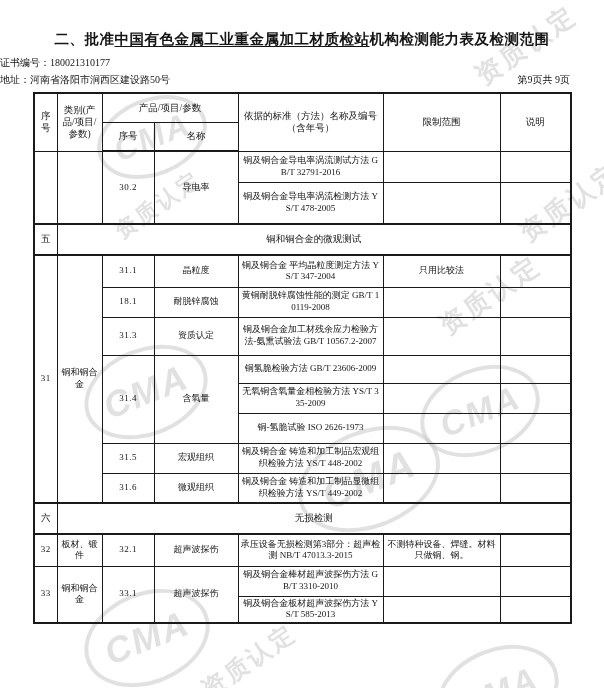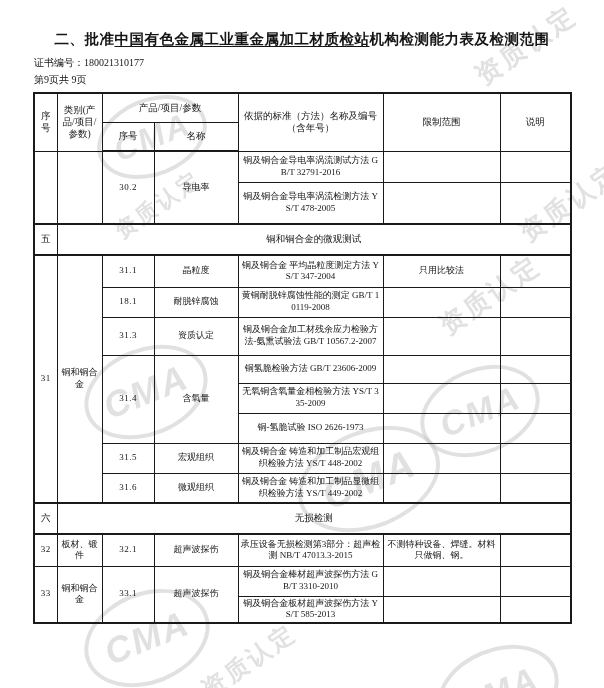--- a/index.html
+++ b/index.html
@@ -39,21 +39,21 @@
   
   .content { position:relative; z-index:1; }
   .doc-title {
     padding-top:30px;
     text-align:center;
     font-size:14.5px;
     font-weight:bold;
     letter-spacing:0.5px;
   }
   .doc-title .u { text-decoration:underline; text-underline-offset:2px; }
-  .meta { font-size:10px; margin-left:34px; margin-right:34px; }
+  .meta { font-size:10px; margin-right:34px; }
   .meta-row1 { margin-top:7px; }
   .meta-row2 { margin-top:3px; display:flex; justify-content:space-between; align-items:flex-end; }
   .page-indicator { font-size:10px; }
   
   table.cap {
     border-collapse:collapse;
     table-layout:fixed;
     width:537px;
     margin:5px 0 0 33px;
     border:2px solid #1a1a1a;
@@ -101,20 +101,21 @@
   <div class="wm wm-logo" style="left:435px;top:648px;width:118px;height:80px;font-size:34px">
       <span>CMA</span>
     </div>
 
   <div class="content">
 
     <div class="doc-title"><span>二、批准</span><span class="u">中国有色金属工业重金属加工材质检站</span><span>机构检测能力表及检测范围</span></div>
 
     <div class="meta meta-row1"><span>证书编号：</span><span>180021310177</span></div>
     <div class="meta meta-row2">
+      <span><span>地址：</span><span>河南省洛阳市涧西区建设路50号</span></span>
       <span class="page-indicator">第9页共 9页</span>
     </div>
 
     <table class="cap">
       <colgroup>
         <col style="width:23px">
           <col style="width:45px">
           <col style="width:52px">
           <col style="width:84px">
           <col style="width:145px">

